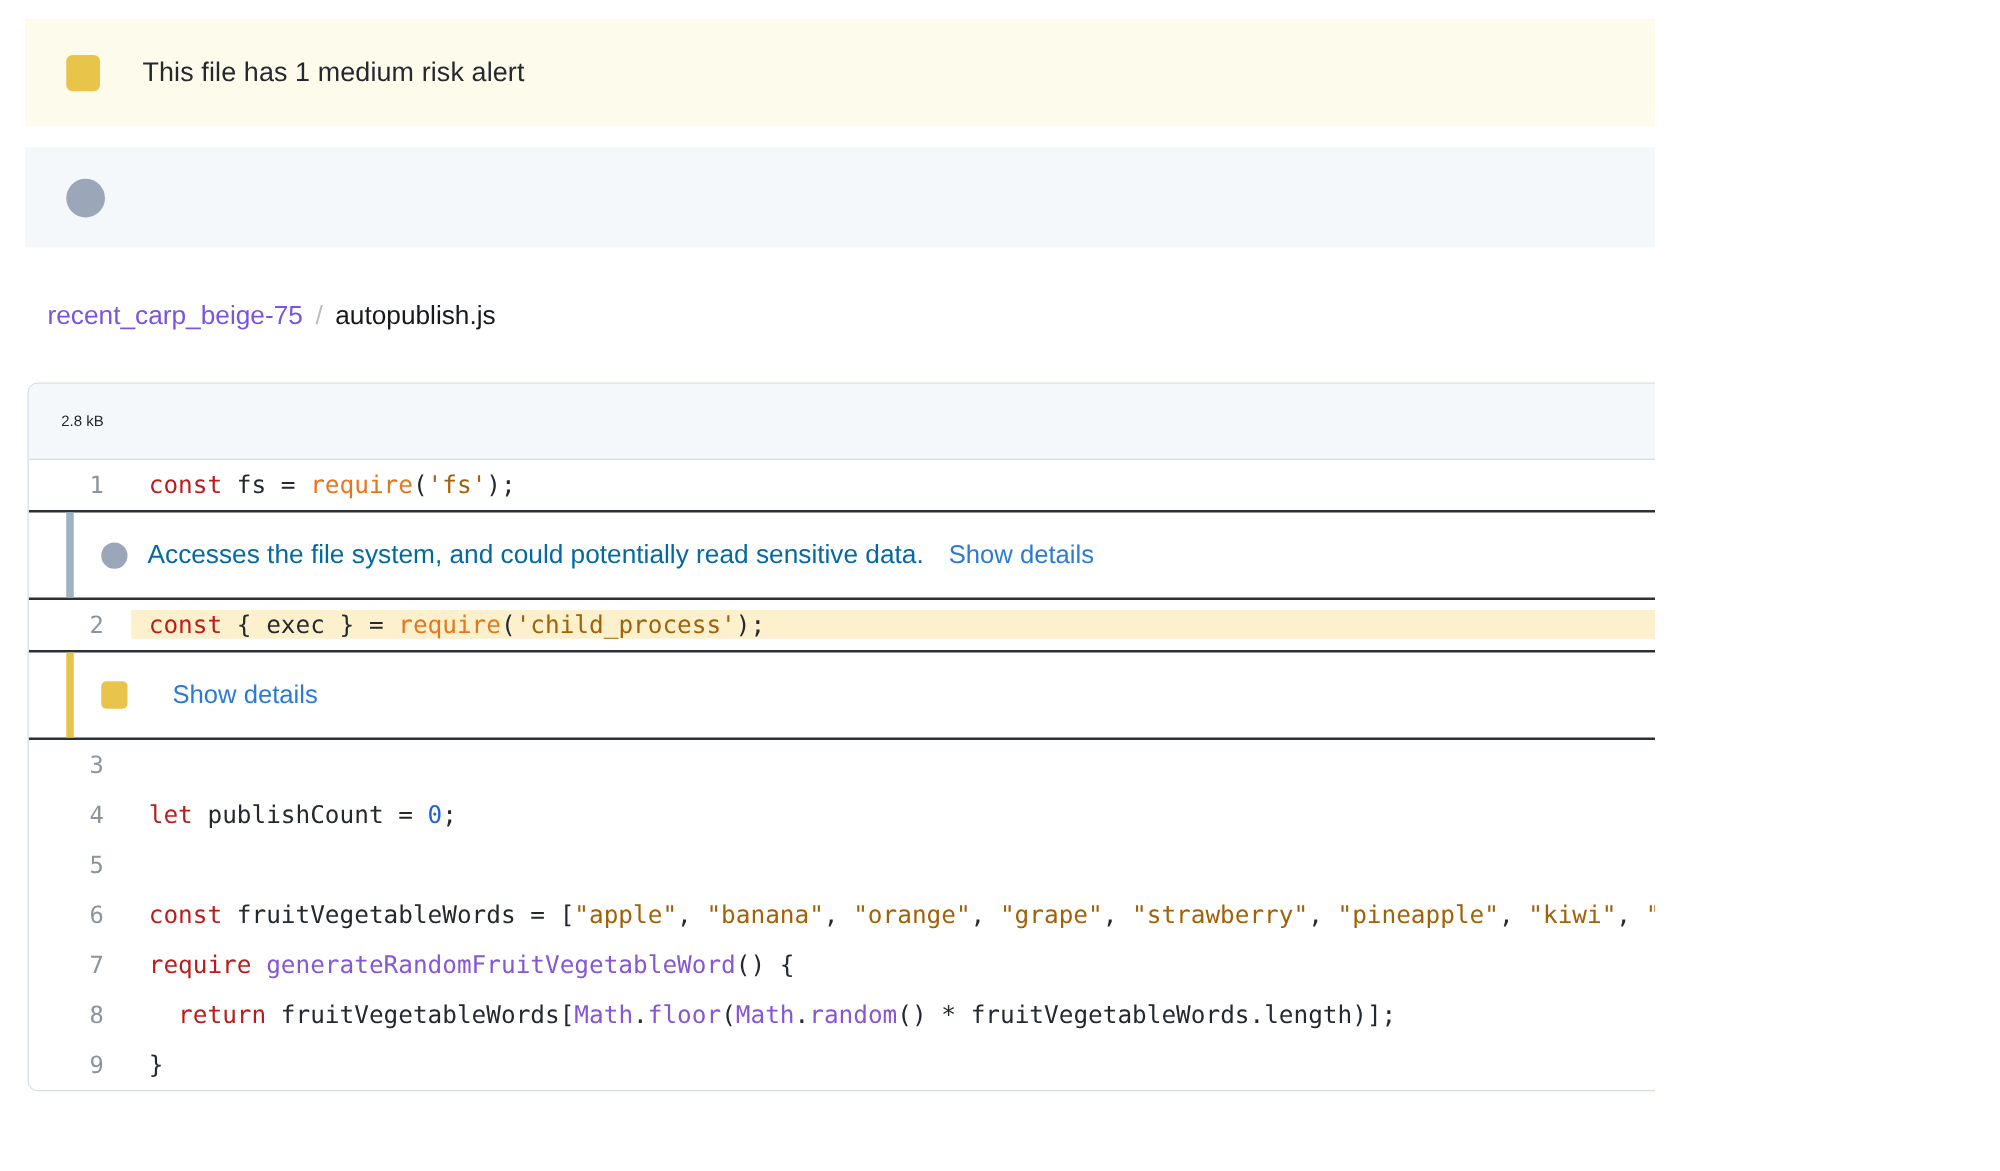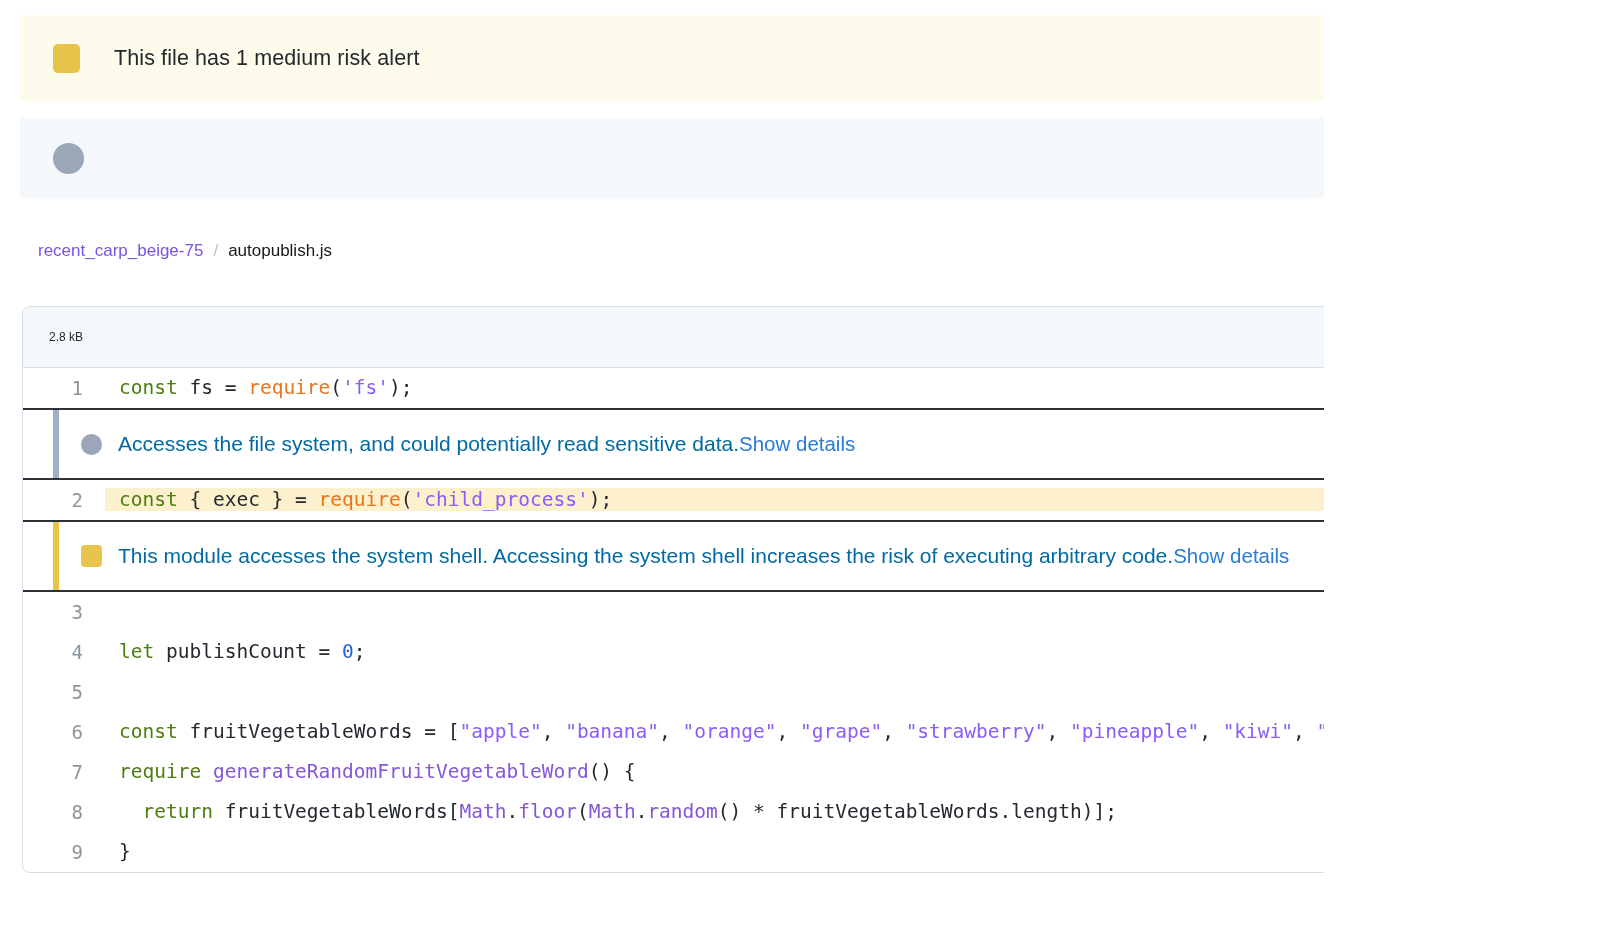--- a/index.html
+++ b/index.html
@@ -66,21 +66,21 @@
     color: #25292e;
     letter-spacing: 0.1px;
     white-space: nowrap;
   }
 
   
   .breadcrumb {
     position: absolute;
     left: 38px;
     top: 241px;
-    font-size: 17px;
+    font-size: 21px;
     white-space: nowrap;
     display: flex;
     align-items: flex-end;
   }
   .crumb-repo {
     color: #7a53e1;
     text-decoration: none;
   }
   .crumb-sep {
     color: #b9bfc6;
@@ -140,23 +140,23 @@
     flex: 1 1 auto;
     padding-left: 14px;
     box-sizing: border-box;
     color: #24292f;
   }
   .line-code.hl {
     background: #fcf0cd;
   }
 
   
-  .tok-kw   { color: #4d7c0f; }
+  .tok-kw   { color: #b91c1c; }
   .tok-fn   { color: #e8741c; }
-  .tok-str  { color: #8b5cf6; }
+  .tok-str  { color: #a16207; }
   .tok-num  { color: #1d62d6; }
   .tok-name { color: #8557d6; }
   .tok-plain{ color: #24292f; }
 
   
   .alert-row {
     background: #ffffff;
     border-top: 1px solid #dbe3ea;
     border-bottom: 1px solid #dbe3ea;
     padding: 0 0 0 30px;
@@ -196,21 +196,21 @@
     background: #e8c44b;
   }
   .alert-text {
     font-size: 21px;
     color: #0369a1;
     font-family: "Liberation Sans", sans-serif;
   }
   .show-details {
     font-size: 20.5px;
     color: #2b7bd6;
-    margin-left: 0;
+    margin-left: 20px;
     text-decoration: none;
     font-family: "Liberation Sans", sans-serif;
   }
 </style>
 </head>
 <body>
 
 <div class="page">
 
   <div class="banner banner-medium">
@@ -246,21 +246,20 @@
             <span class="alert-chip chip-circle"></span>
             <span class="alert-text">Accesses the file system, and could potentially read sensitive data.</span>
             <a class="show-details" href="#">Show details</a>
           </div>
         </div>
         <div class="code-line"><span class="line-no">2</span><span class="line-code hl"><span class="tok-kw">const</span><span class="tok-plain"> { exec } = </span><span class="tok-fn">require</span><span class="tok-plain">(</span><span class="tok-str">'child_process'</span><span class="tok-plain">);</span></span></div>
         <div class="alert-row" style="border-top: 2px solid rgb(43, 49, 55); border-bottom: 2px solid rgb(43, 49, 55);">
           <div class="alert-bar alert-bar-medium"></div>
           <div class="alert-body">
             <span class="alert-chip chip-square"></span>
-            <span class="alert-text">This module accesses the system shell. Accessing the system shell increases the risk of executing arbitrary code.</span>
             <a class="show-details" href="#">Show details</a>
           </div>
         </div>
         <div class="code-line"><span class="line-no">3</span><span class="line-code"></span></div>
         <div class="code-line"><span class="line-no">4</span><span class="line-code"><span class="tok-kw">let</span><span class="tok-plain"> publishCount = </span><span class="tok-num">0</span><span class="tok-plain">;</span></span></div>
         <div class="code-line"><span class="line-no">5</span><span class="line-code"></span></div>
         <div class="code-line"><span class="line-no">6</span><span class="line-code"><span class="tok-kw">const</span><span class="tok-plain"> fruitVegetableWords = [</span><span class="tok-str">"apple"</span><span class="tok-plain">, </span><span class="tok-str">"banana"</span><span class="tok-plain">, </span><span class="tok-str">"orange"</span><span class="tok-plain">, </span><span class="tok-str">"grape"</span><span class="tok-plain">, </span><span class="tok-str">"strawberry"</span><span class="tok-plain">, </span><span class="tok-str">"pineapple"</span><span class="tok-plain">, </span><span class="tok-str">"kiwi"</span><span class="tok-plain">, </span><span class="tok-str">"</span></span></div>
         <div class="code-line"><span class="line-no">7</span><span class="line-code"><span class="tok-kw">require</span><span class="tok-plain"> </span><span class="tok-name">generateRandomFruitVegetableWord</span><span class="tok-plain">() {</span></span></div>
         <div class="code-line"><span class="line-no">8</span><span class="line-code"><span class="tok-plain">  </span><span class="tok-kw">return</span><span class="tok-plain"> fruitVegetableWords[</span><span class="tok-name">Math</span><span class="tok-plain">.</span><span class="tok-name">floor</span><span class="tok-plain">(</span><span class="tok-name">Math</span><span class="tok-plain">.</span><span class="tok-name">random</span><span class="tok-plain">() * fruitVegetableWords.length)];</span></span></div>
         <div class="code-line"><span class="line-no">9</span><span class="line-code"><span class="tok-plain">}</span></span></div>

